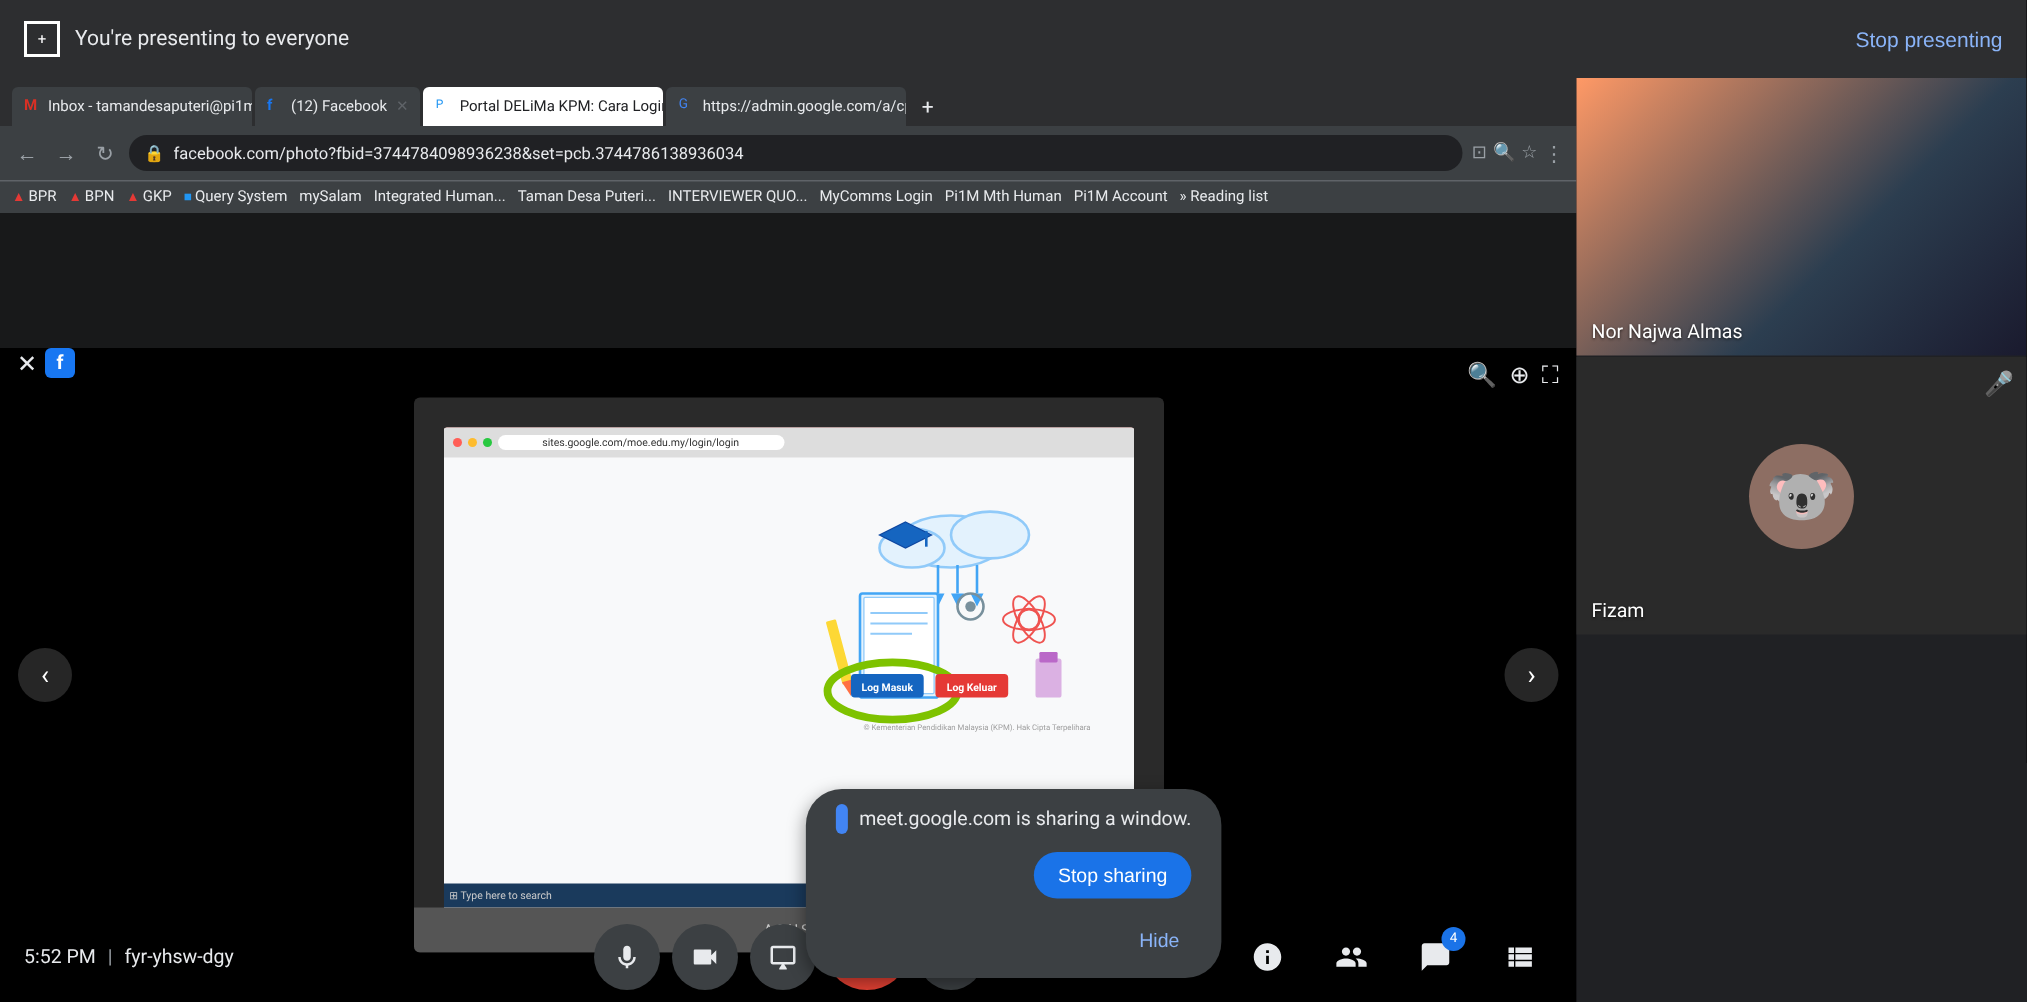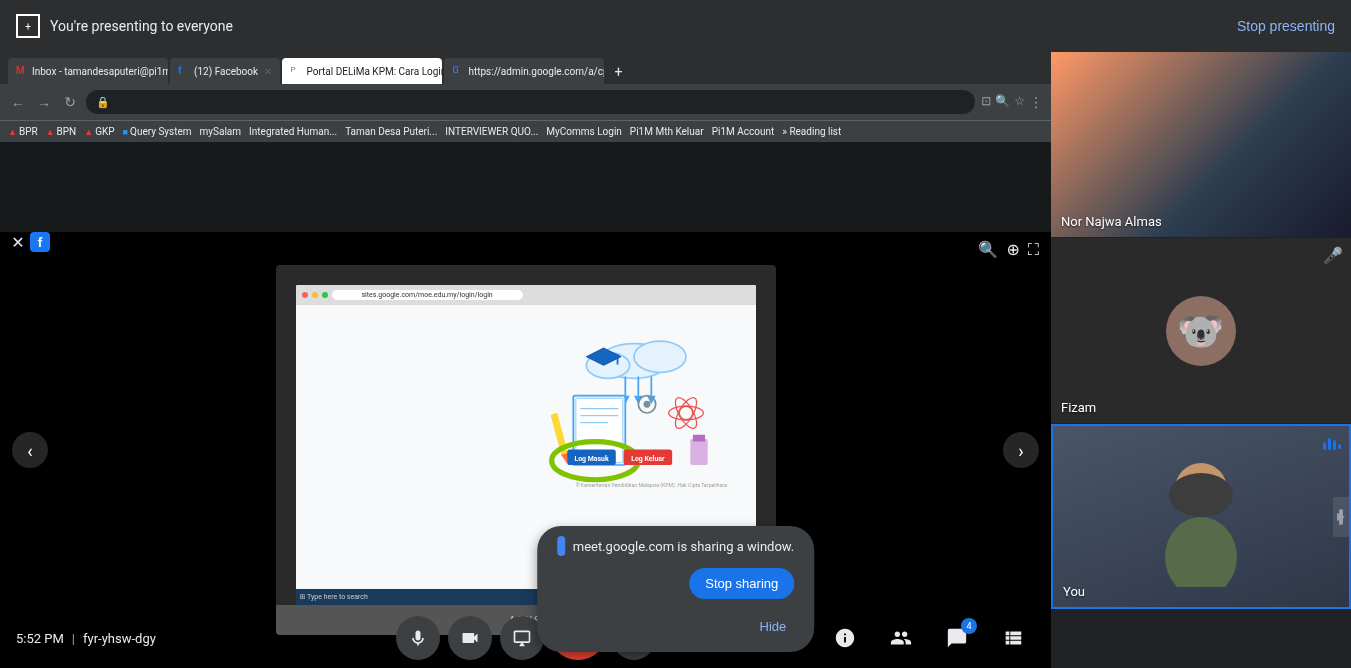--- a/index.html
+++ b/index.html
@@ -612,20 +612,21 @@
         </div>
         <div class="browser-new-tab">+</div>
       </div>
 
       <div class="browser-toolbar">
         <div class="browser-nav-btn">←</div>
         <div class="browser-nav-btn">→</div>
         <div class="browser-nav-btn">↻</div>
         <div class="browser-address-bar">
           <span style="color:#5f6368;font-size:11px;">🔒</span>
+          <span class="browser-address-text">facebook.com/photo?fbid=3744784098936238&amp;set=pcb.3744786138936034</span>
         </div>
         <div class="browser-actions">
           <span style="font-size:12px;">⊡</span>
           <span style="font-size:12px;">🔍</span>
           <span style="font-size:12px;">☆</span>
           <span style="font-size:14px;">⋮</span>
         </div>
       </div>
 
       <div class="bookmark-bar">
@@ -639,21 +640,21 @@
           <span style="color:#e53935;font-size:9px;">▲</span>GKP
         </div>
         <div class="bookmark-item">
           <span style="color:#2196f3;font-size:9px;">■</span>Query System
         </div>
         <div class="bookmark-item">mySalam</div>
         <div class="bookmark-item">Integrated Human...</div>
         <div class="bookmark-item">Taman Desa Puteri...</div>
         <div class="bookmark-item">INTERVIEWER QUO...</div>
         <div class="bookmark-item">MyComms Login</div>
-        <div class="bookmark-item">Pi1M Mth Keluar</div>
+        <div class="bookmark-item">Pi1M Mth Human</div>
         <div class="bookmark-item">Pi1M Account</div>
         <div class="bookmark-item">» Reading list</div>
       </div>
     </div>
 
     <div class="browser-content">
 
       <div class="fb-close-btn">✕</div>
       <div class="fb-logo">f</div>
 
@@ -748,47 +749,20 @@
   <div class="participant-tile tile-najwa">
     <span class="participant-name">Nor Najwa Almas</span>
   </div>
 
   <div class="participant-tile tile-fizam" style="background:#2a2a2a;display:flex;align-items:center;justify-content:center;">
     <div class="koala-avatar">🐨</div>
     <span class="participant-name">Fizam</span>
     <span class="mute-icon">🎤</span>
   </div>
 
-  <div class="participant-tile tile-you active-speaker">
-    <div class="you-video">
-
-      <svg width="100" height="140" viewBox="0 0 100 140">
-        <circle cx="50" cy="42" r="26" fill="#c4956a"></circle>
-        <ellipse cx="50" cy="110" rx="36" ry="40" fill="#556b4a"></ellipse>
-
-        <ellipse cx="50" cy="48" rx="32" ry="22" fill="#3d3d3d"></ellipse>
-      </svg>
-    </div>
-    <span class="participant-name">You</span>
-    <span class="speaking-icon">
-      <svg width="20" height="20" viewBox="0 0 20 20" fill="#1a73e8">
-        <rect x="2" y="8" width="3" height="8" rx="1.5"></rect>
-        <rect x="7" y="4" width="3" height="12" rx="1.5"></rect>
-        <rect x="12" y="6" width="3" height="10" rx="1.5"></rect>
-        <rect x="17" y="10" width="3" height="5" rx="1.5"></rect>
-      </svg>
-    </span>
-
-    <div class="sidebar-drag-handle">
-      <svg width="8" height="20" viewBox="0 0 8 20">
-        <rect x="2" y="2" width="4" height="16" rx="2" fill="#9aa0a6"></rect>
-        <polygon points="0,6 8,10 0,14" fill="#9aa0a6"></polygon>
-      </svg>
-    </div>
-  </div>
 </div>
 
 <div class="bottom-bar">
   <div class="bottom-time-id">
     <span>5:52 PM</span>
     <span class="time-separator">|</span>
     <span class="meet-id">fyr-yhsw-dgy</span>
   </div>
 
   <div class="bottom-controls">

